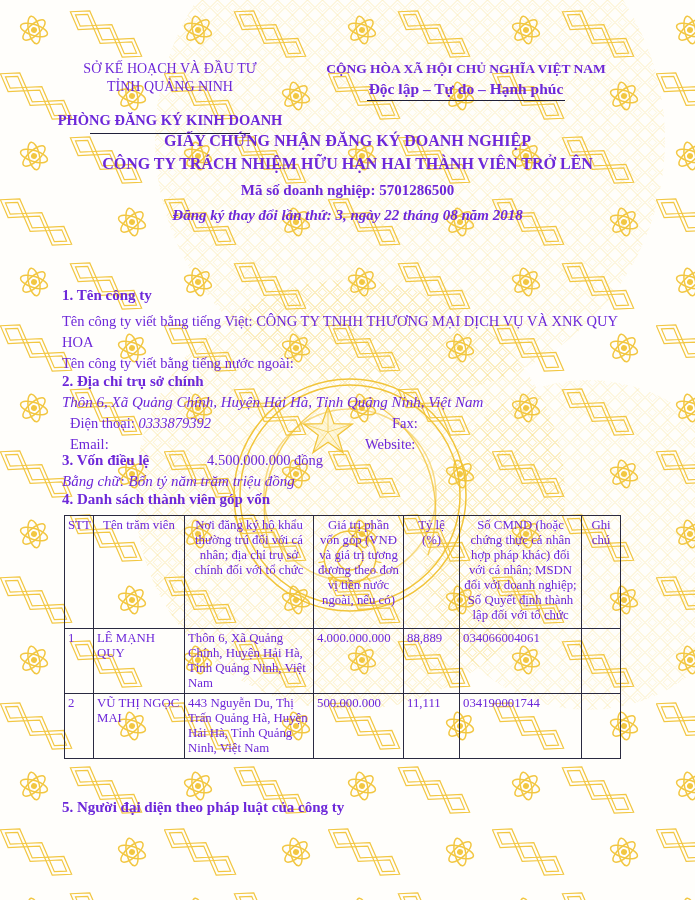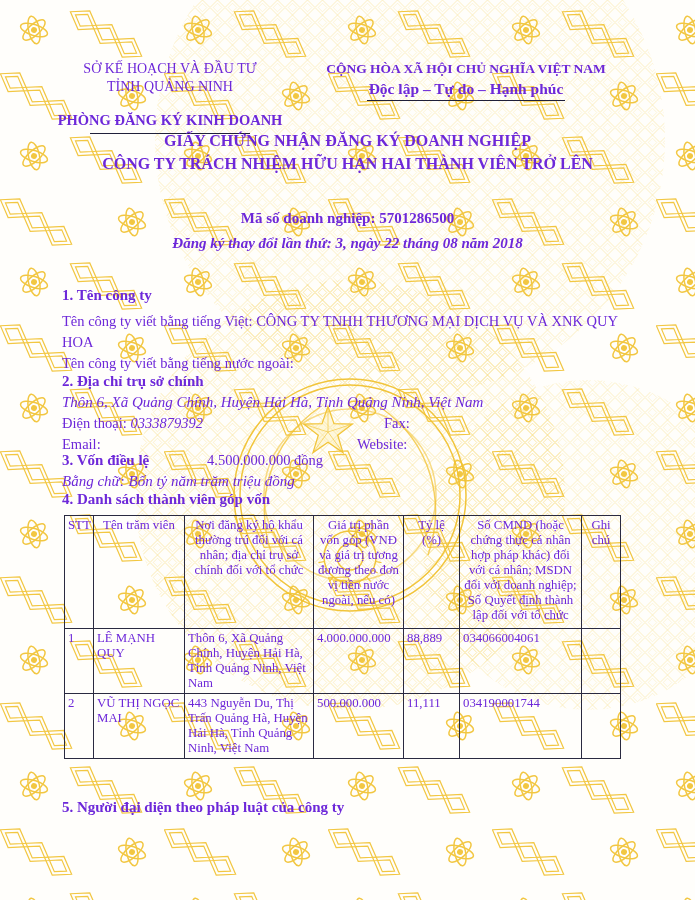--- a/index.html
+++ b/index.html
@@ -19,31 +19,31 @@
   .hdr-left .l3 { font-weight:bold; font-size:14.5px; margin-top:17px; }
   .hdr-left .rule { width:160px; border-bottom:1.6px solid #20203a; margin:3px auto 0; }
   .hdr-right { position:absolute; left:318px; top:60px; width:296px; text-align:center; }
   .hdr-right .r1 { font-weight:bold; font-size:13.5px; line-height:17px; }
   .hdr-right .r2 { font-weight:bold; font-size:15.5px; line-height:19px; margin-top:2px; }
   .hdr-right .rule { width:198px; border-bottom:1.6px solid #20203a; margin:2px auto 0; }
 
   .doc-title { position:absolute; top:129px; left:0; width:100%; text-align:center;
                font-weight:bold; font-size:16px; line-height:23px; }
 
-  .reg { position:absolute; top:182px; left:0; width:100%; text-align:center;margin-top:28px; }
+  .reg { position:absolute; top:182px; left:0; width:100%; text-align:center; }
   .reg .code { font-weight:bold; font-size:15px; }
   .reg .reg-line { font-style:italic; font-weight:bold; font-size:15px; margin-top:8px; }
 
   .sec { position:absolute; left:62px; width:575px; font-size:14.5px; line-height:21px; }
   .sec-h { font-weight:bold; font-size:15px; }
   .s1 { top:257px; width:560px;margin-top:28px; }
   .s1 .sec-h { margin-bottom:5px; }
   .s2 { top:371px; }
   .s2 .addr { font-style:italic; font-size:15px; }
-  .s2 .row { position:relative; }
+  .s2 .row { position:relative;margin-left:8px; }
   .s2 .phone-val { font-style:italic; }
   .s2 .fax { position:absolute; left:322px; top:0; }
   .s2 .website { position:absolute; left:295px; top:0; }
   .s3 { top:450px; }
   .s3 .cap-label { display:inline-block; width:145px; font-weight:bold; font-size:15px; }
   .s3 .words { font-style:italic; font-size:15px; }
   .s4 { top:489px; }
   .s5 { top:797px; font-weight:bold; font-size:15px; }
 
   table.members { border-collapse:collapse; table-layout:fixed; width:556px; margin:5px 0 0 2px;

